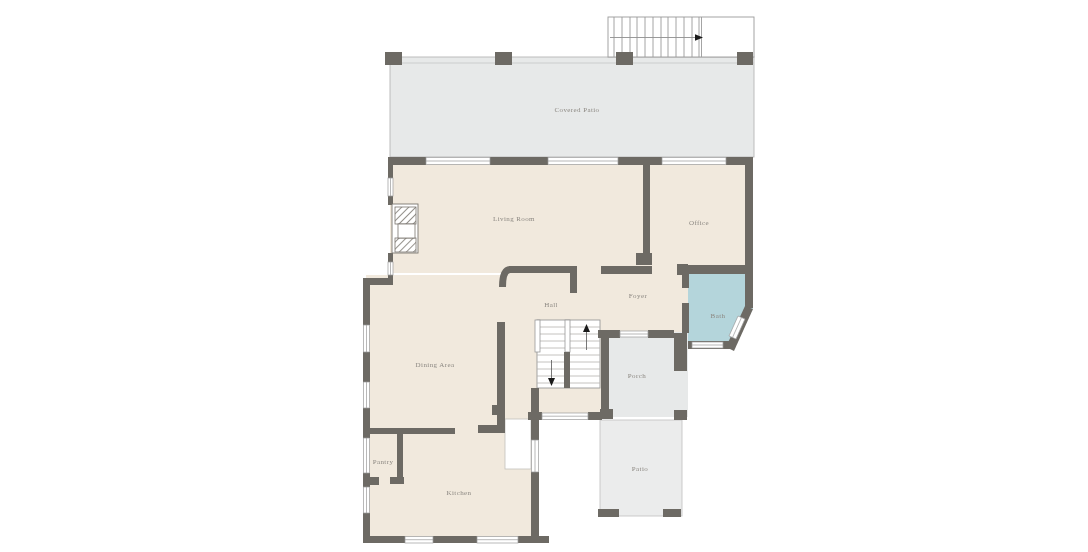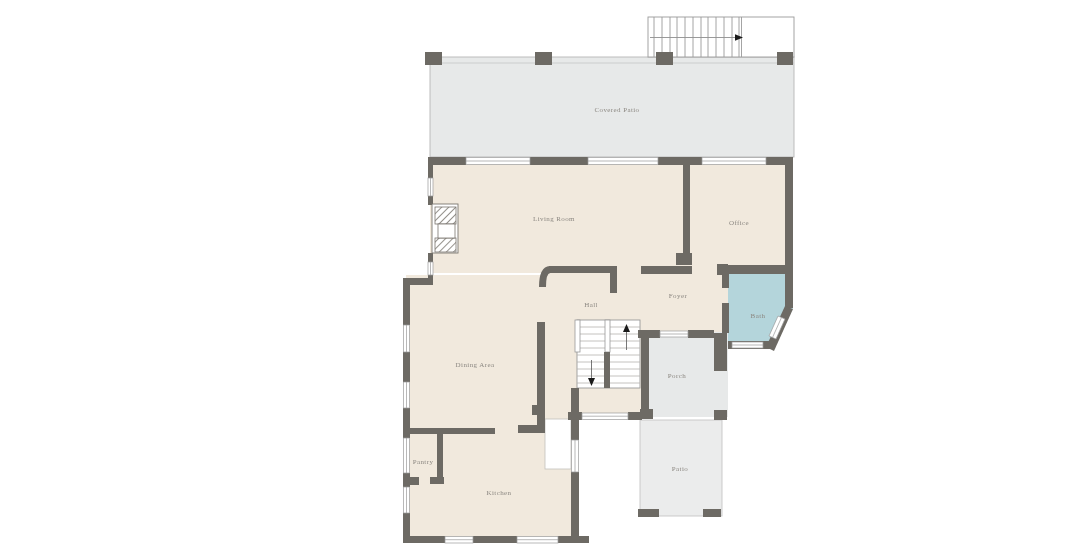--- a/index.html
+++ b/index.html
@@ -1,17 +1,17 @@
 <!DOCTYPE html>
 <html><head>
 <meta charset="utf-8">
 <style>
   html,body{margin:0;padding:0;background:#ffffff;}
   #stage{position:relative;width:960px;height:552px;background:#ffffff;overflow:hidden;
-         font-family:"Liberation Serif", serif;padding-left:40px;}
+         font-family:"Liberation Serif", serif;}
   svg{display:block}
   text.room-label{font-family:"Liberation Serif", serif;font-size:7px;letter-spacing:.4px;}
 </style>
 </head>
 <body>
 
 <div id="stage">
 <svg width="1088" height="552" viewBox="0 0 1088 552" xmlns="http://www.w3.org/2000/svg">
 
   <defs>

